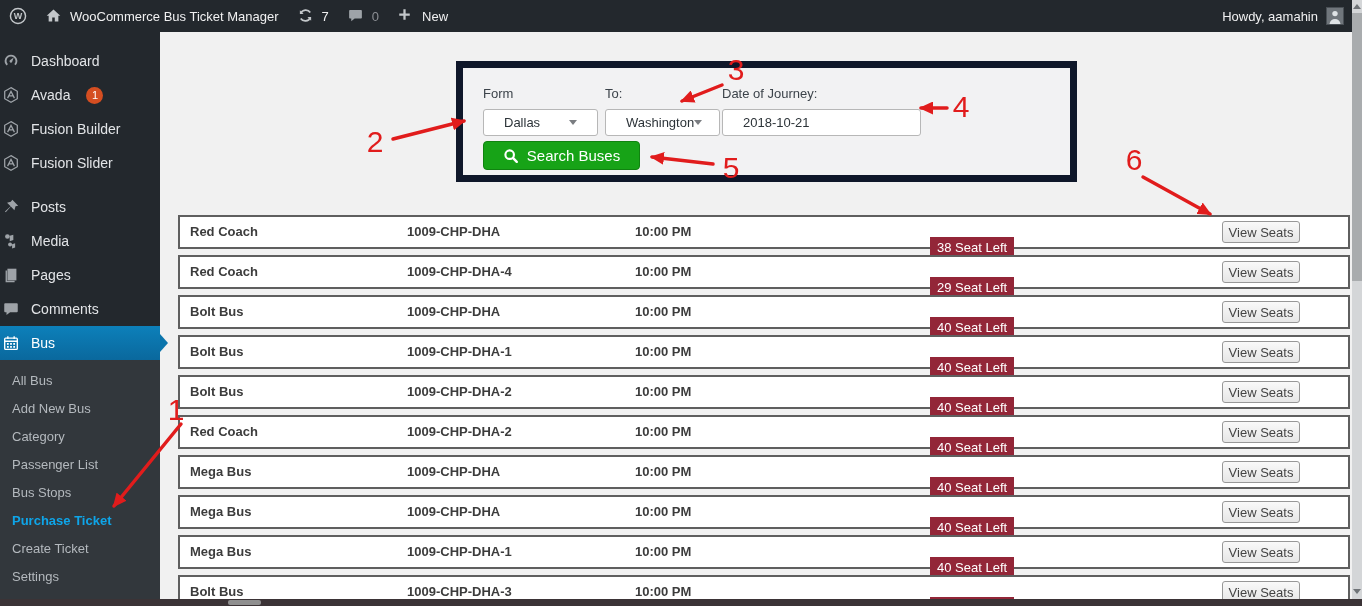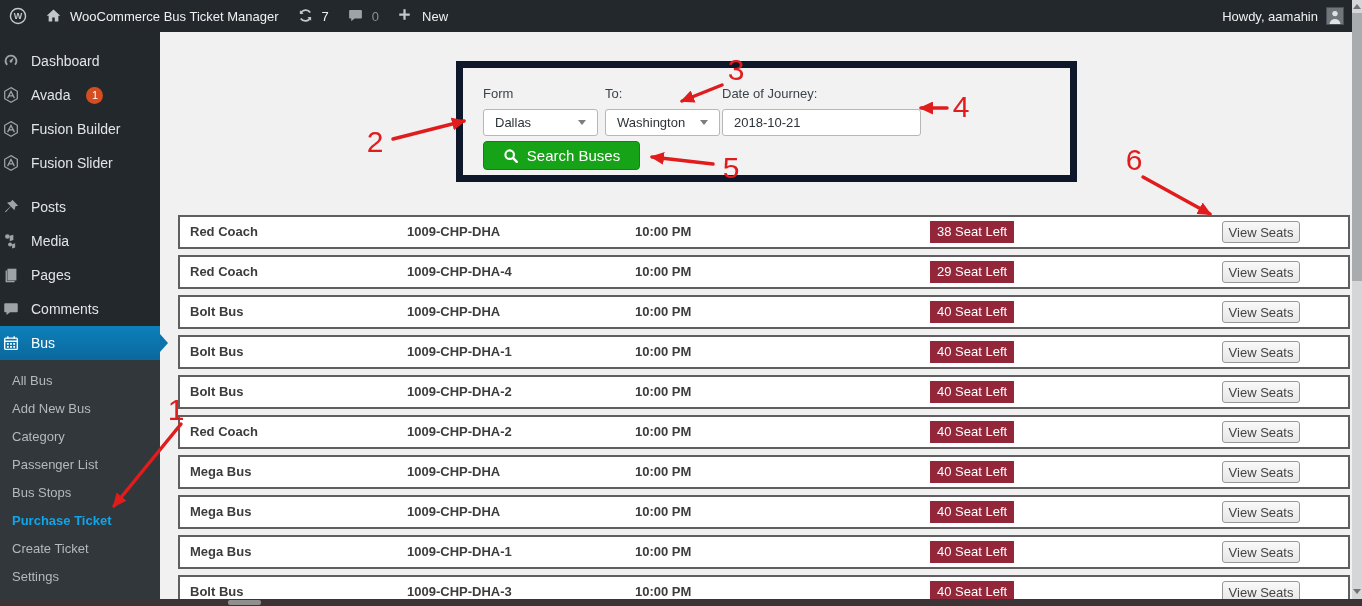--- a/index.html
+++ b/index.html
@@ -71,21 +71,21 @@
     position:absolute; left:296px; top:29px; width:621px; height:121px;
     background:#f2f2f3; border:7px solid #0f172a;
   }
   .flabel { position:absolute; top:18px; font-size:13px; color:#3c434a; }
   #lbl-from { left:20px; }
   #lbl-to { left:142px; }
   #lbl-date { left:259px; }
   .sel, .tinput {
     position:absolute; top:41px; height:27px; background:#fff;
     border:1px solid #b7b7b7; border-radius:3px;
-    display:flex; align-items:center; padding:0 11px;
+    display:flex; align-items:center; padding:0 20px;
     font-size:13px; color:#2c3338; cursor:pointer;
   }
   #from-select { left:20px; width:115px; justify-content:space-between; }
   #to-select { left:142px; width:115px; justify-content:space-between; }
   #date-input { left:259px; width:199px; cursor:text; }
   .caret { width:0; height:0; border-left:4px solid transparent; border-right:4px solid transparent; border-top:5px solid #7a7d81; }
   #search-btn {
     position:absolute; left:20px; top:73px; width:157px; height:29px;
     background:#17a317; border:1px solid #108310; border-radius:4px;
     color:#fff; font-size:15px; font-family:"Liberation Sans",sans-serif;
@@ -96,21 +96,21 @@
   #bus-list { position:absolute; left:18px; top:183px; width:1172px; }
   .bus-row {
     position:relative; width:1172px; height:34px; margin-bottom:6px;
     background:#fff; border:2px solid #5f5f5f;
   }
   .bus-row span { position:absolute; line-height:30px; font-weight:bold; color:#3c3c3c; font-size:13px; }
   .c-name { left:10px; }
   .c-num  { left:227px; }
   .c-time { left:455px; }
   .c-badge {
-    left:750px; top:4px; height:22px; line-height:22px !important;
+    left:750px; top:20px; height:22px; line-height:22px !important;
     background:#932638; color:#fff !important; font-weight:normal !important;
     padding:0 7px; font-size:13px;
   }
   .c-view {
     position:absolute; left:1042px; top:4px; width:78px; height:22px;
     background:linear-gradient(to bottom,#f9f9f9,#e6e6e6);
     border:1px solid #979797; border-radius:3px;
     font-size:13px; color:#444; font-family:"Liberation Sans",sans-serif; cursor:pointer;
   }
 

